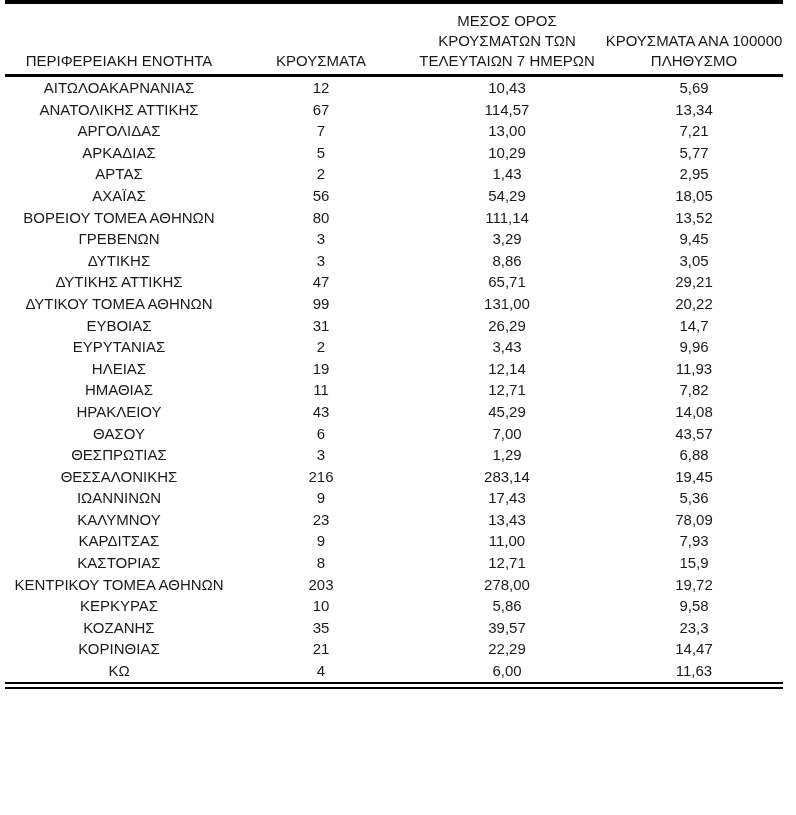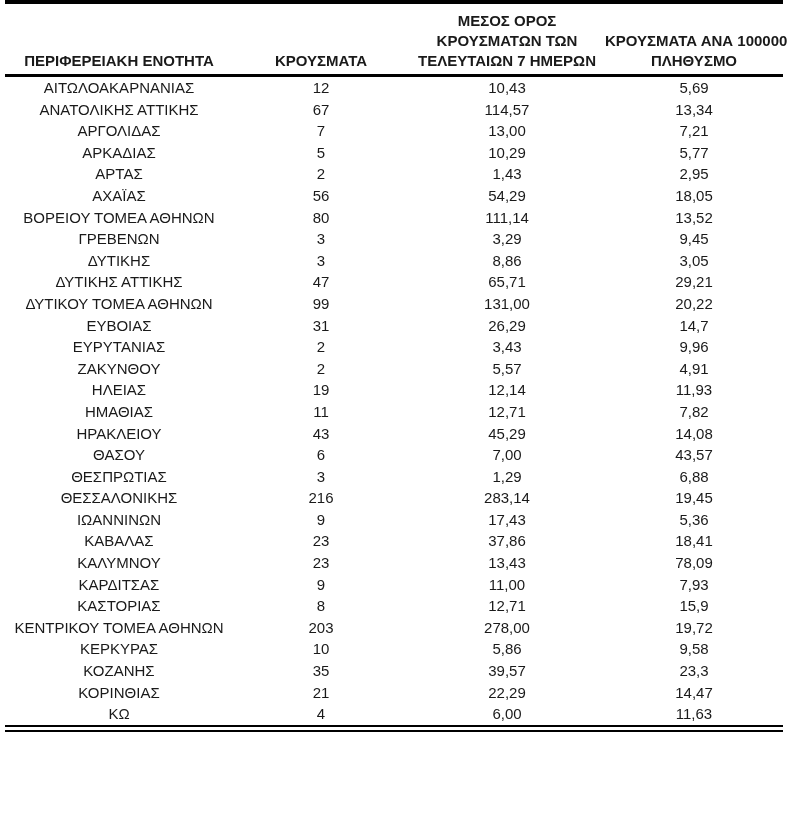--- a/index.html
+++ b/index.html
@@ -26,21 +26,21 @@
   }
   table.cases-table col.c-region  { width: 228px; }
   table.cases-table col.c-cases   { width: 176px; }
   table.cases-table col.c-avg7    { width: 196px; }
   table.cases-table col.c-per100k { width: 178px; }
 
   thead tr {
     border-bottom: 3px solid #000000;
   }
   th {
-    font-weight: bold;
+    font-weight: normal;
     font-size: 15px;
     vertical-align: bottom;
     text-align: center;
     padding: 7px 0 3px 0;
     white-space: nowrap;
   }
   th .hline {
     line-height: 20px;
     display: block;
   }
@@ -157,26 +157,20 @@
           <td>26,29</td>
           <td>14,7</td>
         </tr>
         <tr>
           <td>ΕΥΡΥΤΑΝΙΑΣ</td>
           <td>2</td>
           <td>3,43</td>
           <td>9,96</td>
         </tr>
         <tr>
-          <td>ΖΑΚΥΝΘΟΥ</td>
-          <td>2</td>
-          <td>5,57</td>
-          <td>4,91</td>
-        </tr>
-        <tr>
           <td>ΗΛΕΙΑΣ</td>
           <td>19</td>
           <td>12,14</td>
           <td>11,93</td>
         </tr>
         <tr>
           <td>ΗΜΑΘΙΑΣ</td>
           <td>11</td>
           <td>12,71</td>
           <td>7,82</td>
@@ -203,26 +197,20 @@
           <td>ΘΕΣΣΑΛΟΝΙΚΗΣ</td>
           <td>216</td>
           <td>283,14</td>
           <td>19,45</td>
         </tr>
         <tr>
           <td>ΙΩΑΝΝΙΝΩΝ</td>
           <td>9</td>
           <td>17,43</td>
           <td>5,36</td>
-        </tr>
-        <tr>
-          <td>ΚΑΒΑΛΑΣ</td>
-          <td>23</td>
-          <td>37,86</td>
-          <td>18,41</td>
         </tr>
         <tr>
           <td>ΚΑΛΥΜΝΟΥ</td>
           <td>23</td>
           <td>13,43</td>
           <td>78,09</td>
         </tr>
         <tr>
           <td>ΚΑΡΔΙΤΣΑΣ</td>
           <td>9</td>

